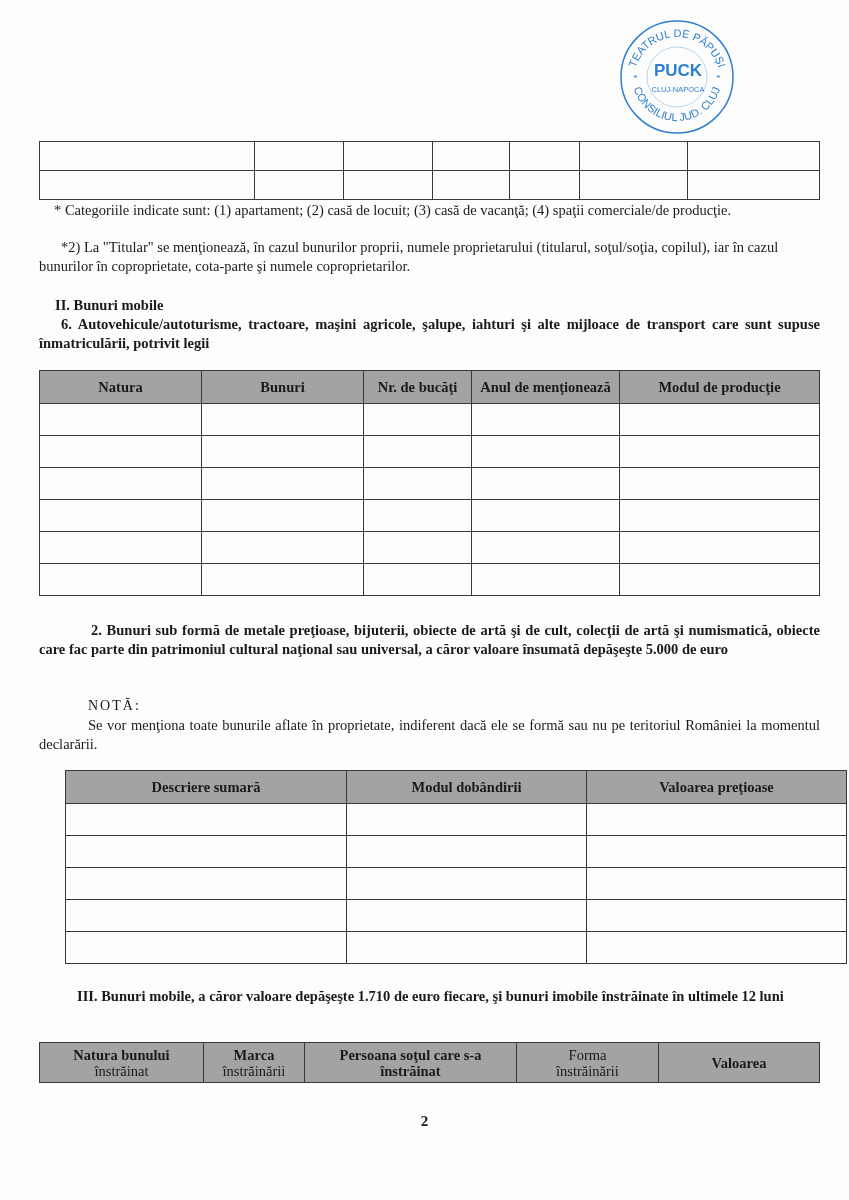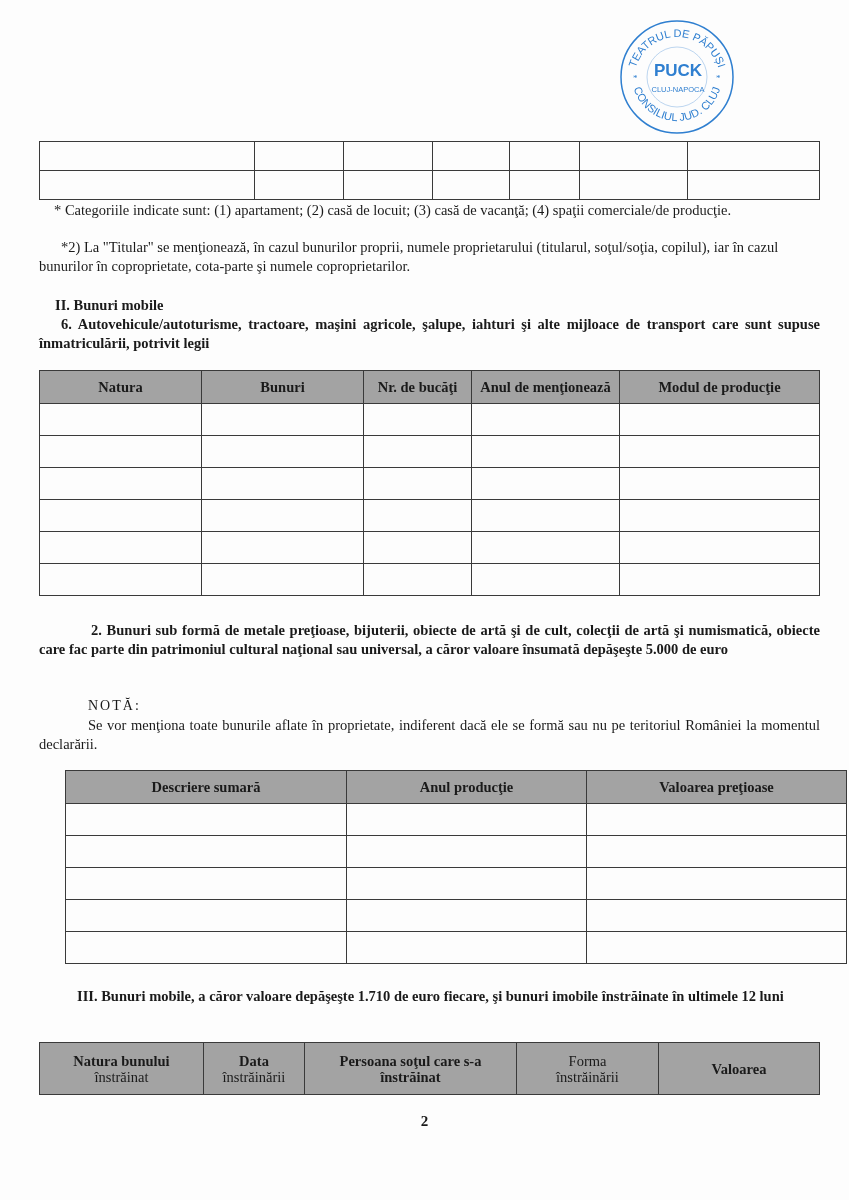--- a/index.html
+++ b/index.html
@@ -146,21 +146,21 @@
 
 <table style="left:39px; top:770px; width:782px;margin-left:26px;">
   <colgroup>
     <col style="width:281px">
       <col style="width:240px">
       <col>
   </colgroup>
   <tbody>
       <tr style="height:33px">
     <th>Descriere sumară</th>
-    <th>Anul producţie</th>
+    <th>Modul dobândirii</th>
     <th>Valoarea preţioase</th>
   </tr>
   <tr style="height:32px">
         <td></td>
         <td></td>
         <td></td>
       </tr>
   <tr style="height:32px">
         <td></td>
         <td></td>
@@ -188,27 +188,27 @@
 
 <table style="left:39px; top:1042px; width:781px;">
   <colgroup>
     <col style="width:164px">
       <col style="width:101px">
       <col style="width:212px">
       <col style="width:142px">
       <col>
   </colgroup>
   <tbody>
-      <tr style="height:52px">
+      <tr style="height:40px">
     <th>
       <div>Natura bunului</div>
       <div style="font-weight:normal">înstrăinat</div>
     </th>
     <th>
-      <div>Data</div>
+      <div>Marca</div>
       <div style="font-weight:normal">înstrăinării</div>
     </th>
     <th>
       <div>Persoana soţul care s-a</div>
       <div>înstrăinat</div>
     </th>
     <th style="font-weight:normal">
       <div>Forma</div>
       <div>înstrăinării</div>
     </th>

